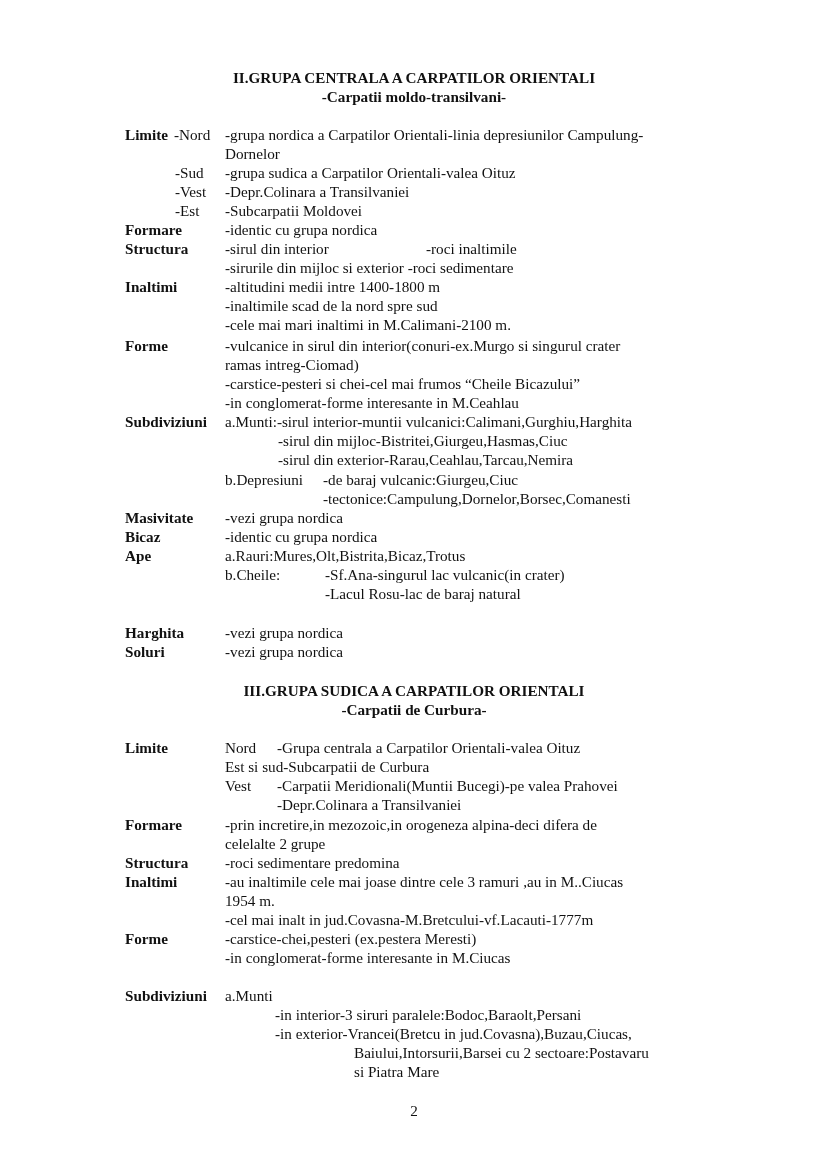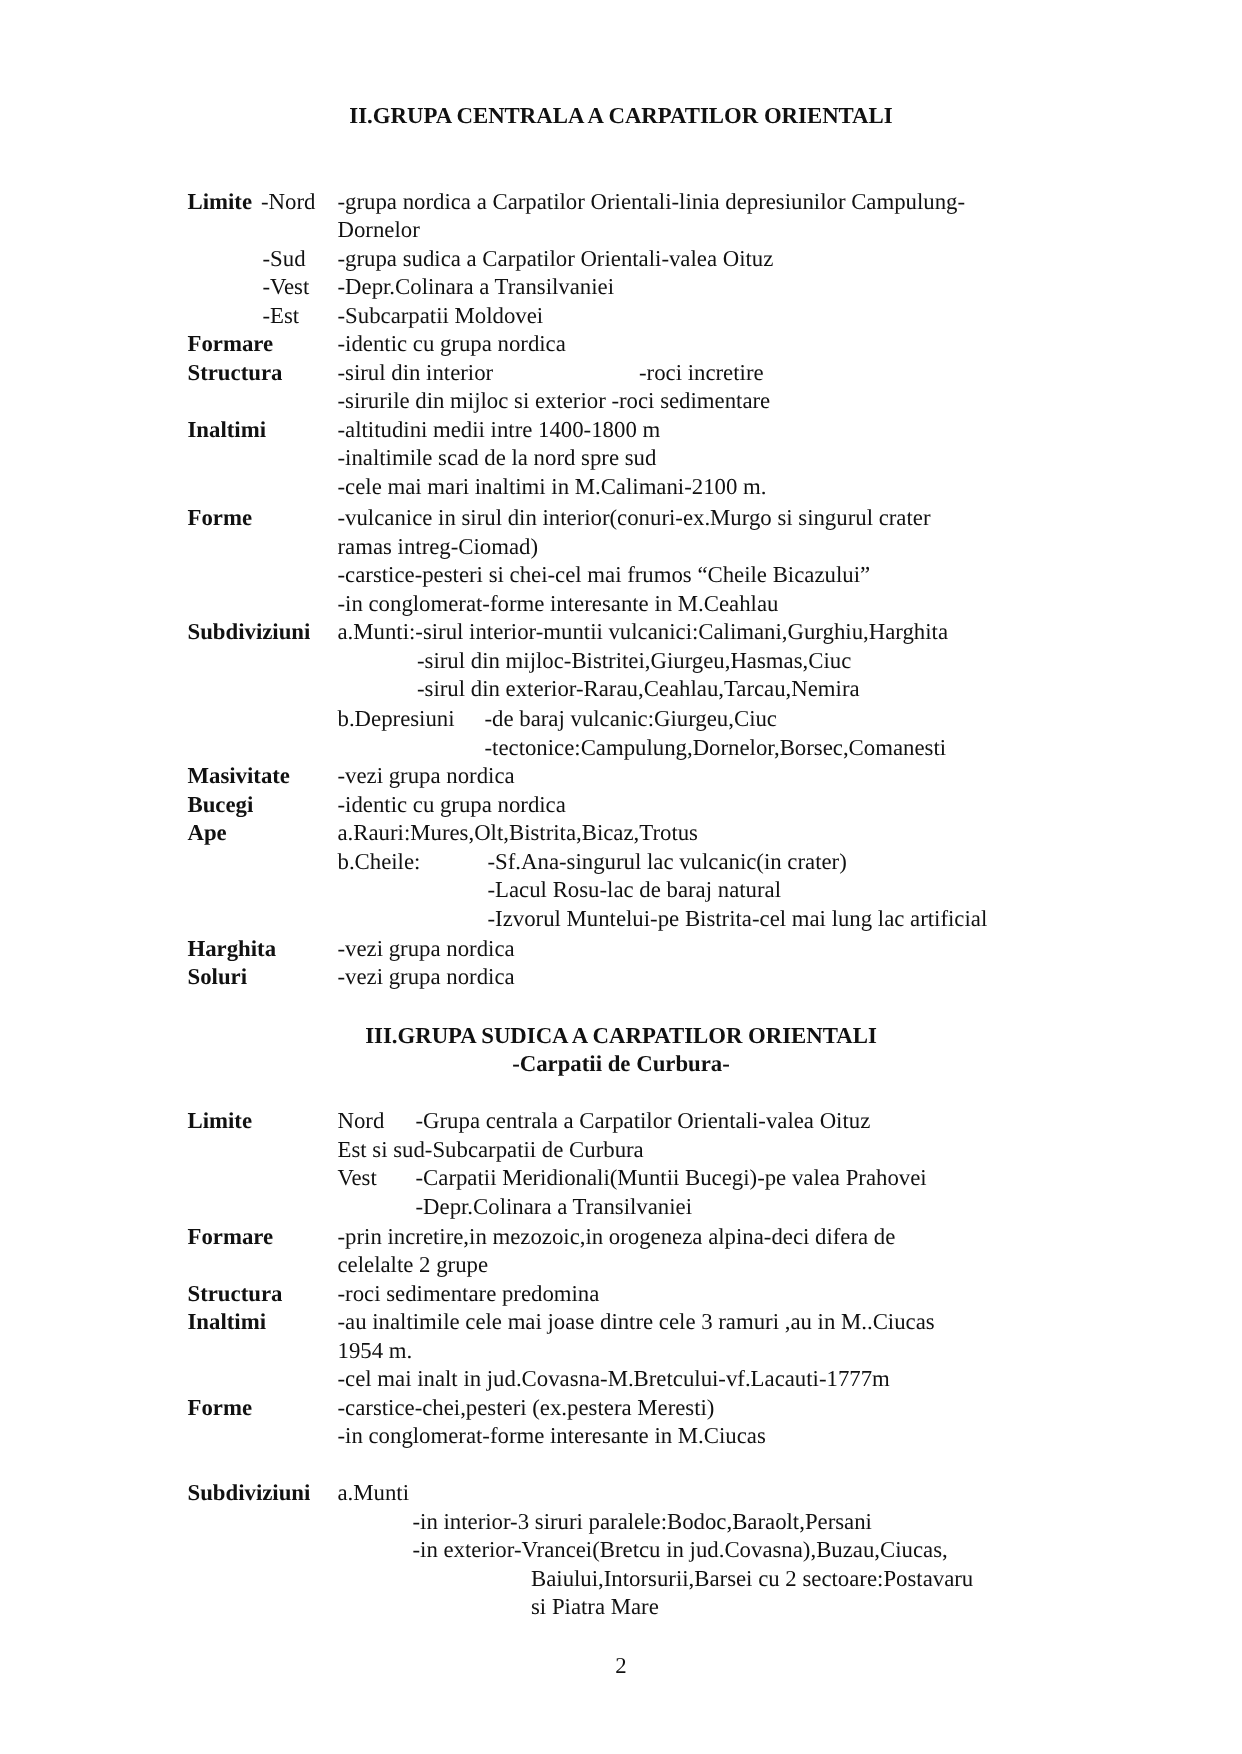--- a/index.html
+++ b/index.html
@@ -9,38 +9,39 @@
   .line { position:absolute; white-space:pre; line-height:19px; }
   .b { font-weight:bold; }
   .center { left:0; width:828px; text-align:center; }
 </style>
 </head>
 <body>
 
 <div class="page">
 
   <div class="line b center" style="top:68px;">II.GRUPA CENTRALA A CARPATILOR ORIENTALI</div>
+  <div class="line b center" style="top:87px;">-Carpatii moldo-transilvani-</div>
 
   <div class="line b" style="left:125px; top:125px;">Limite</div>
   <div class="line" style="left:174px; top:125px;">-Nord</div>
   <div class="line" style="left:225px; top:125px;">-grupa nordica a Carpatilor Orientali-linia depresiunilor Campulung-</div>
   <div class="line" style="left:225px; top:144px;">Dornelor</div>
   <div class="line" style="left:175px; top:163px;">-Sud</div>
   <div class="line" style="left:225px; top:163px;">-grupa sudica a Carpatilor Orientali-valea Oituz</div>
   <div class="line" style="left:175px; top:182px;">-Vest</div>
   <div class="line" style="left:225px; top:182px;">-Depr.Colinara a Transilvaniei</div>
   <div class="line" style="left:175px; top:201px;">-Est</div>
   <div class="line" style="left:225px; top:201px;">-Subcarpatii Moldovei</div>
 
   <div class="line b" style="left:125px; top:220px;">Formare</div>
   <div class="line" style="left:225px; top:220px;">-identic cu grupa nordica</div>
 
   <div class="line b" style="left:125px; top:239px;">Structura</div>
   <div class="line" style="left:225px; top:239px;">-sirul din interior</div>
-  <div class="line" style="left:426px; top:239px;">-roci incretire</div>
+  <div class="line" style="left:426px; top:239px;">-roci inaltimile</div>
   <div class="line" style="left:225px; top:258px;">-sirurile din mijloc si exterior -roci sedimentare</div>
 
   <div class="line b" style="left:125px; top:277px;">Inaltimi</div>
   <div class="line" style="left:225px; top:277px;text-align:right;">-altitudini medii intre 1400-1800 m</div>
   <div class="line" style="left:225px; top:296px;">-inaltimile scad de la nord spre sud</div>
   <div class="line" style="left:225px; top:315px;">-cele mai mari inaltimi in M.Calimani-2100 m.</div>
 
   <div class="line b" style="left:125px; top:336px;">Forme</div>
   <div class="line" style="left:225px; top:336px;">-vulcanice in sirul din interior(conuri-ex.Murgo si singurul crater</div>
   <div class="line" style="left:225px; top:355px;">ramas intreg-Ciomad)</div>
@@ -51,29 +52,28 @@
   <div class="line" style="left:225px; top:412px;">a.Munti:-sirul interior-muntii vulcanici:Calimani,Gurghiu,Harghita</div>
   <div class="line" style="left:278px; top:431px;">-sirul din mijloc-Bistritei,Giurgeu,Hasmas,Ciuc</div>
   <div class="line" style="left:278px; top:450px;">-sirul din exterior-Rarau,Ceahlau,Tarcau,Nemira</div>
   <div class="line" style="left:225px; top:470px;">b.Depresiuni</div>
   <div class="line" style="left:323px; top:470px;">-de baraj vulcanic:Giurgeu,Ciuc</div>
   <div class="line" style="left:323px; top:489px;">-tectonice:Campulung,Dornelor,Borsec,Comanesti</div>
 
   <div class="line b" style="left:125px; top:508px;">Masivitate</div>
   <div class="line" style="left:225px; top:508px;">-vezi grupa nordica</div>
 
-  <div class="line b" style="left:125px; top:527px;">Bucegi</div>
+  <div class="line b" style="left:125px; top:527px;">Bicaz</div>
   <div class="line" style="left:225px; top:527px;">-identic cu grupa nordica</div>
 
   <div class="line b" style="left:125px; top:546px;">Ape</div>
   <div class="line" style="left:225px; top:546px;">a.Rauri:Mures,Olt,Bistrita,Bicaz,Trotus</div>
   <div class="line" style="left:225px; top:565px;">b.Cheile:</div>
   <div class="line" style="left:325px; top:565px;">-Sf.Ana-singurul lac vulcanic(in crater)</div>
   <div class="line" style="left:325px; top:584px;">-Lacul Rosu-lac de baraj natural</div>
-  <div class="line" style="left:325px; top:603px;">-Izvorul Muntelui-pe Bistrita-cel mai lung lac artificial</div>
 
   <div class="line b" style="left:125px; top:623px;">Harghita</div>
   <div class="line" style="left:225px; top:623px;">-vezi grupa nordica</div>
 
   <div class="line b" style="left:125px; top:642px;">Soluri</div>
   <div class="line" style="left:225px; top:642px;">-vezi grupa nordica</div>
 
   <div class="line b center" style="top:681px;">III.GRUPA SUDICA A CARPATILOR ORIENTALI</div>
   <div class="line b center" style="top:700px;">-Carpatii de Curbura-</div>
 

